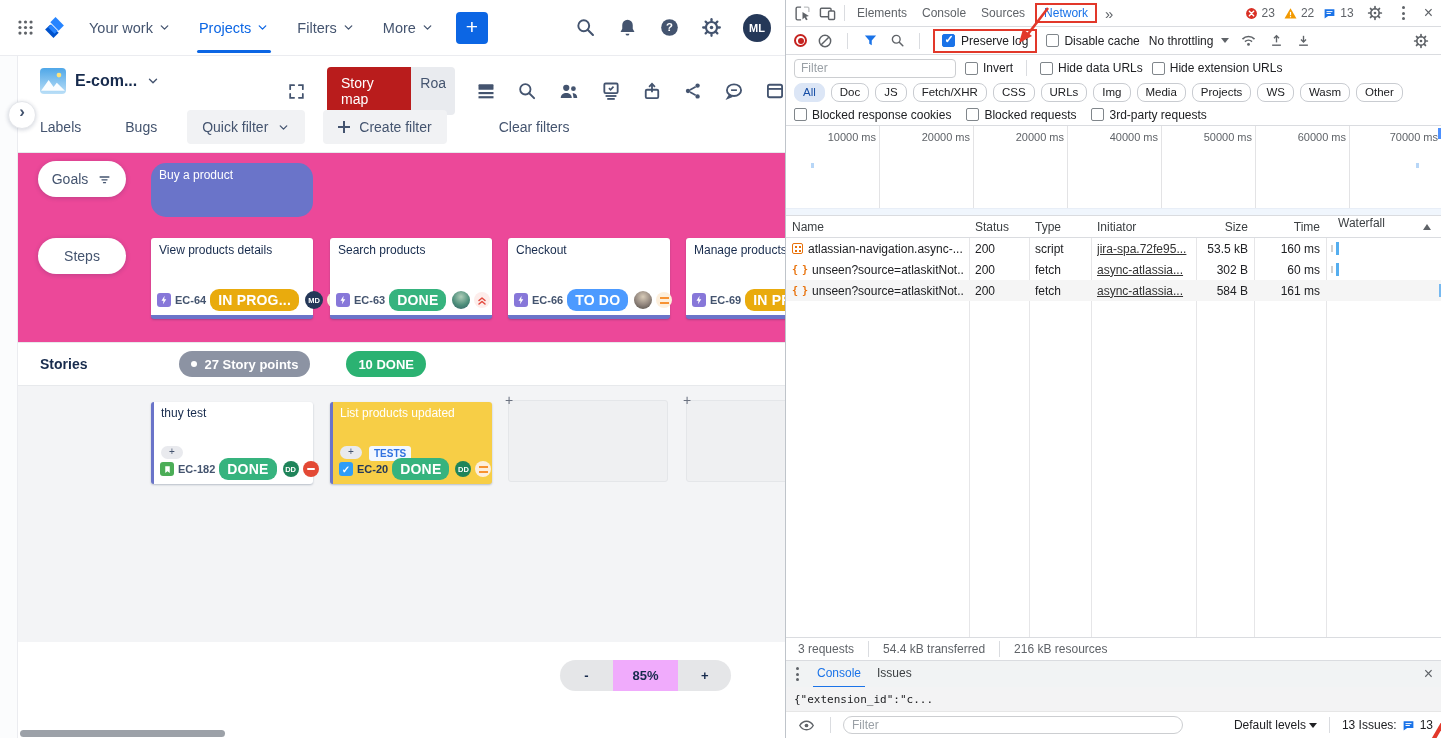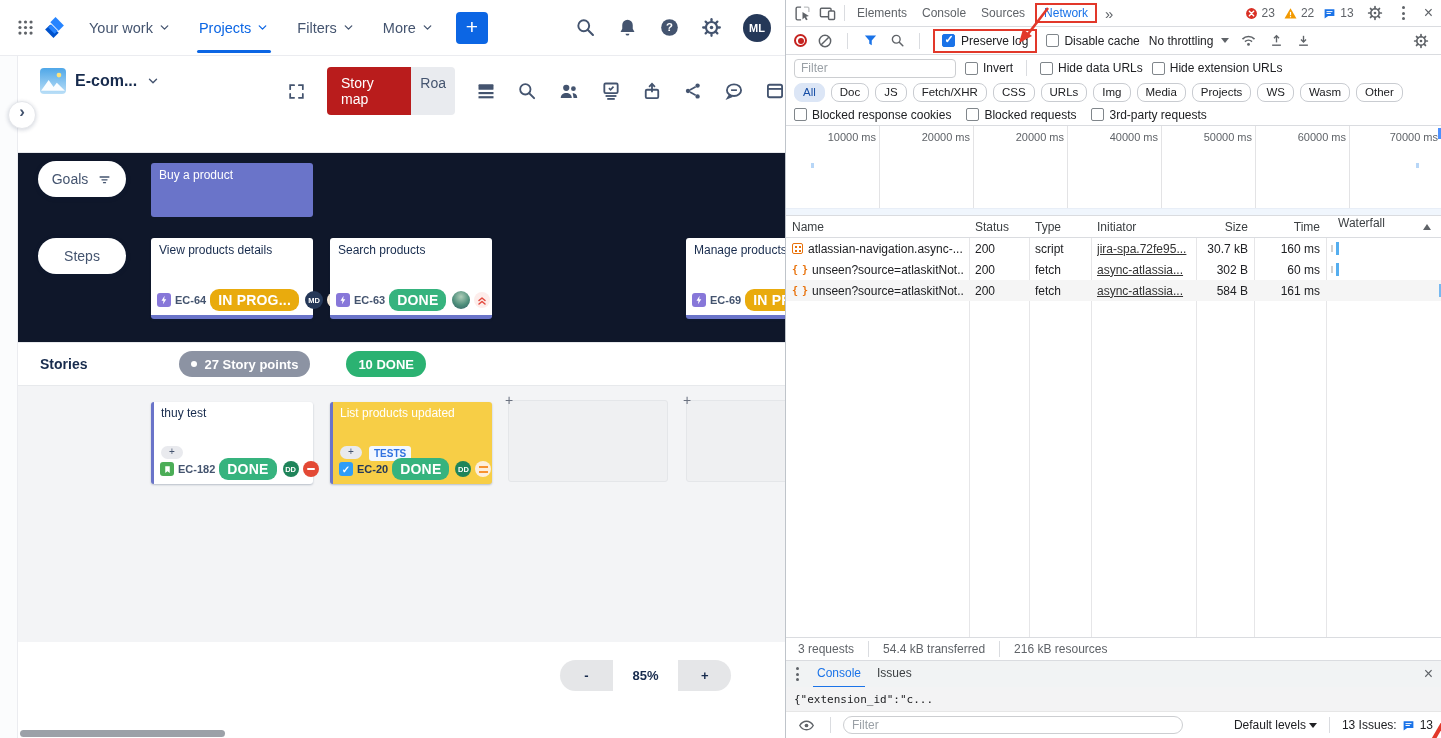--- a/index.html
+++ b/index.html
@@ -29,23 +29,23 @@
   .vt-sel{background:#b91c1c;color:#fff;padding:8px 14px;cursor:pointer}
   .vt-other{background:#E9EBEF;color:#44546F;padding:8px 9px;cursor:pointer}
   .filterrow{position:absolute;left:40px;top:110px;display:flex;align-items:center;font-size:14px;color:#44546F}
   .fr-link{cursor:pointer}
   .fr-btn{display:flex;align-items:center;gap:9px;background:#F1F2F4;border-radius:4px;padding:9px 15px;font-weight:500;cursor:pointer}
   .plusg{position:relative;width:12px;height:12px}
   .plusg::before,.plusg::after{content:"";position:absolute;background:#44546F}
   .plusg::before{left:5px;top:0;width:2px;height:12px}
   .plusg::after{left:0;top:5px;width:12px;height:2px}
   
-  .board{position:absolute;left:18px;top:152px;width:767px;height:490px;background:#0f172a;border-top:1px solid #E7E9EC;overflow:hidden}
+  .board{position:absolute;left:18px;top:152px;width:767px;height:490px;background:#ec4899;border-top:1px solid #E7E9EC;overflow:hidden}
   .rowpill{position:absolute;width:88px;height:36px;background:#fff;border-radius:18px;box-shadow:0 1px 5px rgba(9,30,66,.2);display:flex;align-items:center;justify-content:center;gap:9px;font-size:14px;font-weight:500;color:#44546F;cursor:pointer}
-  .goalcard{position:absolute;left:133px;top:10px;width:162px;height:54px;background:#6A74C9;border-radius:3px;color:#fff;font-size:12px;font-weight:500;padding:5px 8px;cursor:pointer}
+  .goalcard{position:absolute;left:133px;top:10px;width:162px;height:54px;background:#6A74C9;border-radius:15px;color:#fff;font-size:12px;font-weight:500;padding:5px 8px;cursor:pointer}
   .stepcard{position:absolute;top:85px;width:162px;height:81px;background:#fff;border-radius:3px;box-shadow:0 1px 2px rgba(9,30,66,.25);border-bottom:4px solid #6A74C9;padding:5px 8px;font-size:12px;font-weight:500;color:#172B4D;cursor:pointer}
   .cardfoot{position:absolute;left:6px;right:3px;bottom:4px;display:flex;align-items:center;gap:4px}
   .typeicon{width:14px;height:14px;border-radius:3px;display:flex;align-items:center;justify-content:center;flex:none}
   .t-bolt{background:#8777D9}.t-story{background:#4BAD57}.t-task{background:#2E9DF7;color:#fff;font-size:10px;font-weight:700}
   .t-task::after{content:"\2713"}
   .ckey{font-size:11px;font-weight:700;color:#44546F;white-space:nowrap}
   .badge{font-size:14px;font-weight:700;color:#fff;border-radius:9px;padding:3px 8px;white-space:nowrap;letter-spacing:.2px}
   .b-inprog{background:#E9AB0D}.b-done{background:#36B37E}.b-todo{background:#4C9AFF}
   .cav{width:18px;height:18px;border-radius:50%;color:#fff;font-size:7.5px;font-weight:700;display:flex;align-items:center;justify-content:center;flex:none;margin-left:2px}
   .cav-md{background:#253858}
@@ -68,21 +68,21 @@
   .storycard{position:absolute;top:16px;width:162px;height:82px;background:#fff;border-left:3px solid #6A74C9;border-radius:3px;box-shadow:0 1px 2px rgba(9,30,66,.25);padding:4px 7px;font-size:12px;font-weight:500;color:#172B4D;cursor:pointer}
   .storycard.yellow{background:#F7CE46;color:#fff}
   .pluschip{position:absolute;left:7px;bottom:25px;width:22px;height:13px;background:#E9EAEE;border-radius:7px;cursor:pointer}
   .pluschip::after{content:"+";position:absolute;left:0;top:-1px;width:100%;height:100%;display:flex;align-items:center;justify-content:center;font-size:10px;color:#44546F}
   .labelchip{position:absolute;left:36px;bottom:23px;background:#F3F8FF;color:#3172E0;font-size:10px;font-weight:700;border-radius:3px;padding:2px 5px}
   .ph{position:absolute;top:14px;width:160px;height:82px;background:#EFF0F2;border:1px solid #E4E6E9;border-radius:3px}
   .phplus{position:relative;width:24px;height:24px;border-radius:50%;background:#DDDFE3;margin:28px auto 0;cursor:pointer}
   .phplus::after{content:"+";position:absolute;left:0;top:-1px;width:100%;height:100%;display:flex;align-items:center;justify-content:center;color:#6B7280;font-size:14px}
   .zoomctl{position:absolute;left:560px;top:660px;width:171px;height:31px;border-radius:16px;background:#E5E6E8;display:flex;overflow:hidden;font-size:13px;font-weight:700;color:#172B4D}
   .zseg{flex:1;display:flex;align-items:center;justify-content:center;cursor:pointer}
-  .zmid{flex:1.25;background:#ffffff}
+  .zmid{flex:1.25;background:#f0abfc}
   .hscroll{position:absolute;left:20px;top:730px;width:205px;height:7px;border-radius:4px;background:#9CA1A8;cursor:pointer}
   
   .dt{position:absolute;left:785px;top:0;width:656px;height:738px;background:#fff;border-left:1px solid #BFC4CA;font-size:12px;color:#202124}
   .dtrow{position:absolute;left:0;right:0;display:flex;align-items:center}
   .dt-tabbar{top:0;height:27px;padding:0 4px;gap:1px;border-bottom:1px solid #DADCE0}
   .dticon{width:24px;height:22px;display:flex;align-items:center;justify-content:center;color:#5F6368;cursor:pointer}
   .vsep{width:1px;height:16px;background:#DADCE0;margin:0 4px;flex:none}
   .dt-tab{padding:4px 7px;color:#5F6368;cursor:pointer;white-space:nowrap}
   .dt-tab.active{color:#1A73E8}
   .annot-net{border:2px solid #E2382A;padding:1px 5px;margin:0 2px}
@@ -445,20 +445,35 @@
           <use href="#sy-comment"></use>
         </svg>
       </span>
     <span class="ic">
         <svg width="20" height="20">
           <use href="#sy-card"></use>
         </svg>
       </span>
   </div>
 
+  <div class="filterrow">
+    <span class="fr-link" style="margin-right:44px">Labels</span>
+    <span class="fr-link" style="margin-right:30px">Bugs</span>
+    <span class="fr-btn" style="margin-right:18px">
+      <span>Quick filter</span>
+      <svg class="ic" width="13" height="13">
+          <use href="#sy-chev"></use>
+        </svg>
+    </span>
+    <span class="fr-btn" style="margin-right:52px">
+      <span class="plusg"></span>
+      <span>Create filter</span>
+    </span>
+    <span class="fr-link">Clear filters</span>
+  </div>
 
   <div class="board">
 
     <div class="rowpill" style="left:20px;top:8px">
       <span>Goals</span>
       <svg class="ic" width="15" height="15">
           <use href="#sy-flines"></use>
         </svg>
     </div>
     <div class="goalcard">Buy a product</div>
@@ -491,20 +506,36 @@
               <use href="#sy-bolt"></use>
             </svg>
           </span>
         <span class="ckey">EC-63</span>
         <span class="badge b-done">DONE</span>
         <span class="cav cav-p1"></span>
         <span class="prio prio-high">
             <svg width="12" height="12">
               <use href="#sy-chev2up"></use>
             </svg>
+          </span>
+      </div>
+    </div>
+    <div class="stepcard" style="left:490px">
+      <span>Checkout</span>
+      <div class="cardfoot">
+        <span class="typeicon t-bolt">
+            <svg width="10" height="10" style="color:#fff">
+              <use href="#sy-bolt"></use>
+            </svg>
+          </span>
+        <span class="ckey">EC-66</span>
+        <span class="badge b-todo">TO DO</span>
+        <span class="cav cav-p2"></span>
+        <span class="prio prio-med">
+            <span class="eqbars"></span>
           </span>
       </div>
     </div>
     <div class="stepcard" style="left:668px">
       <span>Manage products</span>
       <div class="cardfoot">
         <span class="typeicon t-bolt">
             <svg width="10" height="10" style="color:#fff">
               <use href="#sy-bolt"></use>
             </svg>
@@ -757,21 +788,21 @@
     <div class="trow">
       <span class="c c-name">
           <span class="nico-script"></span>
           <span style="overflow:hidden">atlassian-navigation.async-...</span>
         </span>
       <span class="c c-status">200</span>
       <span class="c c-type">script</span>
       <span class="c c-init">
           <span class="initlink">jira-spa.72fe95...</span>
         </span>
-      <span class="c c-size">30.7 kB</span>
+      <span class="c c-size">53.5 kB</span>
       <span class="c c-time">160 ms</span>
       <span class="c c-wf">
           <i class="wf-tick"></i>
           <i class="wf-bar"></i>
         </span>
     </div>
     <div class="trow">
       <span class="c c-name">
           <span class="nico-fetch"></span>
           <span style="overflow:hidden">unseen?source=atlaskitNot...</span>

